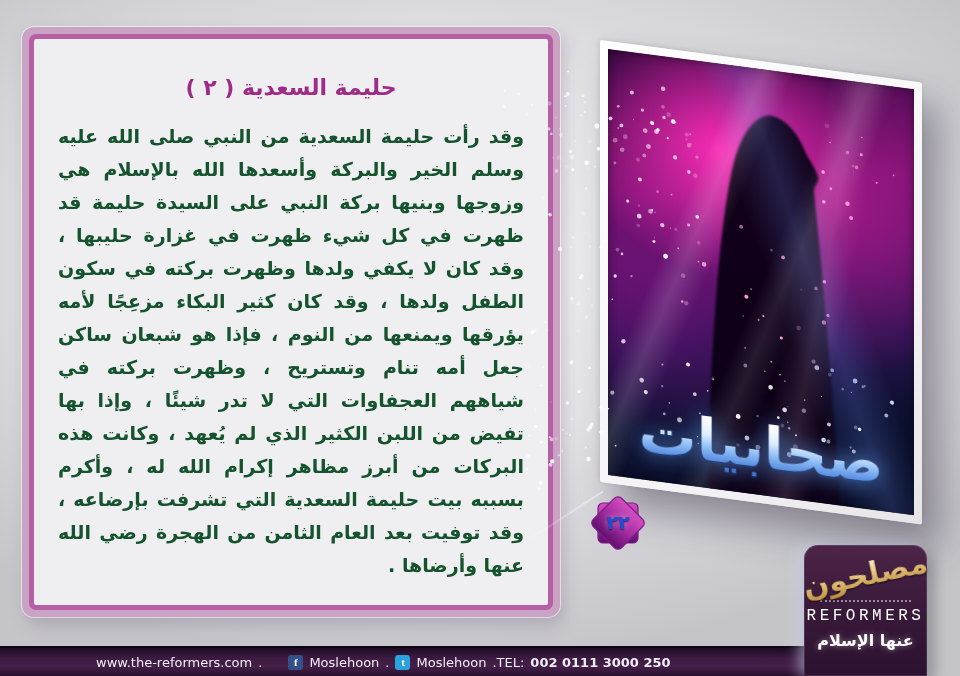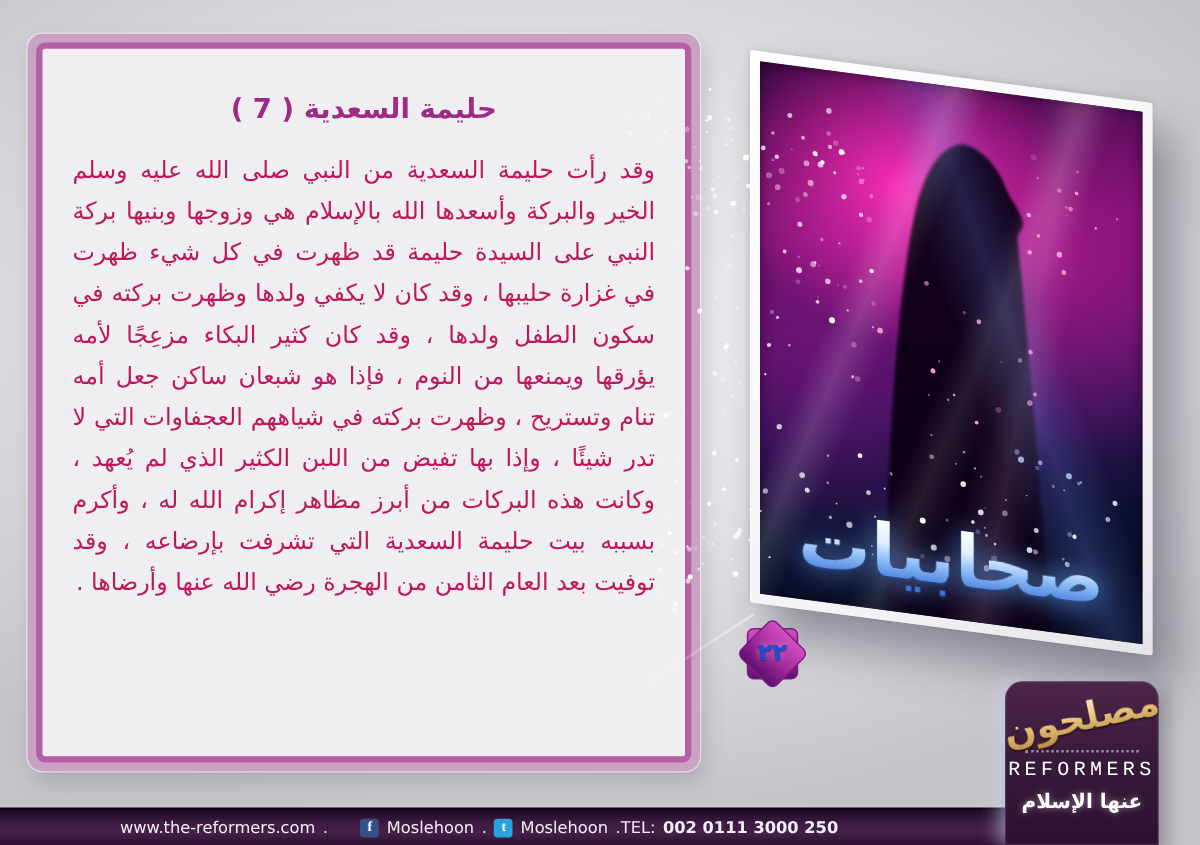--- a/index.html
+++ b/index.html
@@ -19,21 +19,21 @@
   .panel-inner{
     width:100%;height:100%;box-sizing:border-box;background:#efeef1;
     border:5px solid #b75fa5;border-radius:7px;padding:24px 24px 0;
   }
   .title{
     margin:12px 0 20px;text-align:center;direction:rtl;
     color:#9e2b86;font-size:22px;font-weight:bold;
   }
   .bodytext{
     margin:0;direction:rtl;text-align:justify;
-    color:#be185d;font-size:19px;font-weight:normal;line-height:33px;
+    color:#14532d;font-size:19px;font-weight:bold;line-height:33px;
   }
 
   
   .poster{
     position:absolute;left:600px;top:40px;width:322px;height:442px;z-index:2;
     transform:skewY(7.5deg);transform-origin:0 0;
     background:linear-gradient(135deg,#ffffff 0%,#f4f2f4 70%,#e7e4e8 100%);
     padding:8px;box-sizing:border-box;border-radius:2px;
     box-shadow:16px 22px 38px rgba(40,30,55,.42), -1px -1px 5px rgba(0,0,0,.10);
   }
@@ -123,21 +123,21 @@
     text-shadow:0 0 6px rgba(255,255,255,.45);
   }
 </style>
 </head>
 <body>
 
 <div class="stage">
 
   <div class="panel">
     <div class="panel-inner">
-      <h1 class="title">حليمة السعدية ( 7 )</h1>
+      <h1 class="title">حليمة السعدية ( ٢ )</h1>
       <p class="bodytext">وقد رأت حليمة السعدية من النبي صلى الله عليه وسلم الخير والبركة وأسعدها الله بالإسلام هي وزوجها وبنيها بركة النبي على السيدة حليمة قد ظهرت في كل شيء ظهرت في غزارة حليبها ، وقد كان لا يكفي ولدها وظهرت بركته في سكون الطفل ولدها ، وقد كان كثير البكاء مزعِجًا لأمه يؤرقها ويمنعها من النوم ، فإذا هو شبعان ساكن جعل أمه تنام وتستريح ، وظهرت بركته في شياههم العجفاوات التي لا تدر شيئًا ، وإذا بها تفيض من اللبن الكثير الذي لم يُعهد ، وكانت هذه البركات من أبرز مظاهر إكرام الله له ، وأكرم بسببه بيت حليمة السعدية التي تشرفت بإرضاعه ، وقد توفيت بعد العام الثامن من الهجرة رضي الله عنها وأرضاها .</p>
     </div>
   </div>
 
   <div class="poster">
     <div class="art">
       <svg id="poster-svg" class="art-svg" viewBox="0 0 306 426" preserveAspectRatio="none">
         <defs>
           <filter id="soften" x="-10%" y="-10%" width="120%" height="120%">
             <feGaussianBlur stdDeviation="1.3"></feGaussianBlur>

